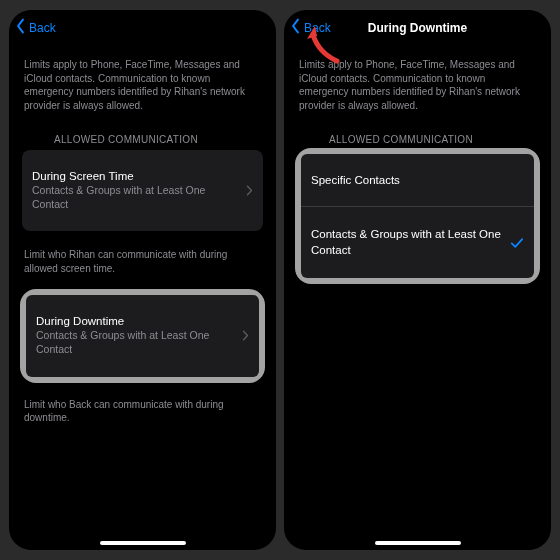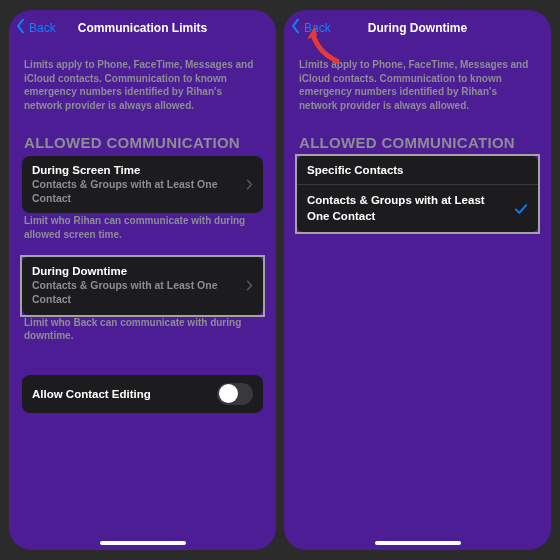--- a/index.html
+++ b/index.html
@@ -6,21 +6,21 @@
   body {
     background: #2b2b2b;
     font-family: -apple-system, BlinkMacSystemFont, "Segoe UI", Helvetica, Arial, sans-serif;
     width: 560px;
     height: 560px;
     padding: 10px 9px;
     display: flex;
     gap: 8px;
   }
   .phone {
-    background: #4c1d95;
+    background: #000000;
     border-radius: 22px;
     width: 311px;
     height: 540px;
     overflow: hidden;
     position: relative;
     color: #fff;
     font-size: 11px;
   }
   .navbar {
     display: flex;
@@ -38,77 +38,78 @@
   }
   .back svg { width: 13px; height: 16px; }
   .title {
     position: absolute;
     left: 0; right: 0;
     text-align: center;
     font-size: 12px;
     font-weight: 600;
     pointer-events: none;
   }
-  .content { padding: 0 13px; font-weight: bold; }
+  .content { padding: 0 13px; }
   .intro {
     color: #8d8d93;
     font-size: 10px;
     line-height: 1.35;
     padding: 12px 2px 0 2px;
   }
   .section-header {
     color: #8d8d93;
-    font-size: 15px;
+    font-size: 10px;
     letter-spacing: 0.3px;
     text-transform: uppercase;
     padding: 22px 2px 5px 2px;
+    margin-left: 30px;
   }
   .group {
     background: #1c1c1e;
     border-radius: 8px;
     overflow: hidden;
   }
   .row {
-    padding: 8px 10px;
+    padding: 20px 10px;
     position: relative;
     display: flex;
     align-items: center;
     justify-content: space-between;
   }
   .row + .row { border-top: 0.5px solid #3a3a3c; }
   .row-text { flex: 1; }
   .row-title { font-size: 11.5px; color: #fff; }
   .row-sub { font-size: 10.5px; color: #8d8d93; margin-top: 2px; line-height: 1.3; }
   .chevron { color: #5a5a5e; flex-shrink: 0; margin-left: 6px; }
   .chevron svg { width: 7px; height: 11px; display:block; }
   .footer {
     color: #8d8d93;
     font-size: 10px;
     line-height: 1.35;
-    padding: 1px 2px 0 2px;
+    padding: 17px 2px 0 2px;
   }
   .spacer { height: 16px; }
   .toggle {
     width: 36px; height: 22px;
     background: #39393d;
     border-radius: 11px;
     position: relative;
     flex-shrink: 0;
   }
   .toggle::after {
     content: "";
     position: absolute;
     width: 19px; height: 19px;
     background: #fff;
     border-radius: 50%;
     top: 1.5px; left: 1.5px;
   }
   .highlight {
-    border: 2px solid #a3a3a3;
-    border-radius: 0;
+    border: 6px solid #a3a3a3;
+    border-radius: 16px;
     margin: -2px;
     padding: 0;
   }
   .highlight .group, .highlight.group { border-radius: 6px; }
   .check {
     color: #0a84ff;
     flex-shrink: 0;
     margin-left: 6px;
   }
   .check svg { width: 14px; height: 14px; display:block; }
@@ -135,21 +136,20 @@
 <div class="phone">
   <div class="navbar">
     <div class="back">
       <span>
         <svg viewBox="0 0 12 20" fill="none" stroke="currentColor" stroke-width="2.5" stroke-linecap="round" stroke-linejoin="round">
             <polyline points="9,2 3,10 9,18"></polyline>
           </svg>
       </span>
       <span>Back</span>
     </div>
-    <div class="title">Communication Limits</div>
   </div>
 
   <div class="content">
     <div class="intro">Limits apply to Phone, FaceTime, Messages and iCloud contacts. Communication to known emergency numbers identified by Rihan's network provider is always allowed.</div>
 
     <div class="section-header">ALLOWED COMMUNICATION</div>
 
     <div class="group">
       <div class="row">
         <div class="row-text">
@@ -182,26 +182,20 @@
         </div>
       </div>
     </div>
     <div class="footer">Limit who Back can communicate with during downtime.</div>
 
     <div class="spacer"></div>
 
 
     <div class="spacer"></div>
 
-    <div class="group">
-      <div class="row">
-        <div class="row-title">Allow Contact Editing</div>
-        <div class="toggle"></div>
-      </div>
-    </div>
   </div>
 
   <div class="home-indicator"></div>
 </div>
 
 <div class="phone">
   <div class="navbar">
     <div class="back">
       <span>
         <svg viewBox="0 0 12 20" fill="none" stroke="currentColor" stroke-width="2.5" stroke-linecap="round" stroke-linejoin="round">

